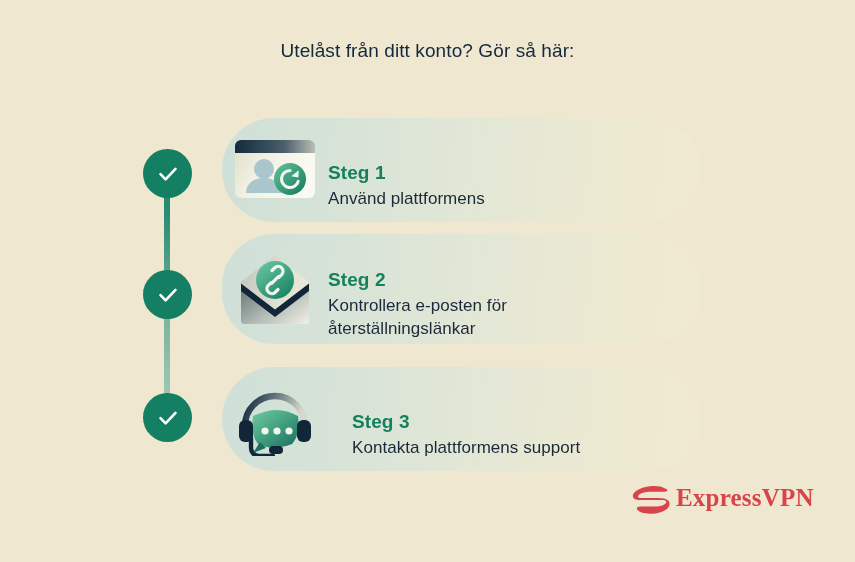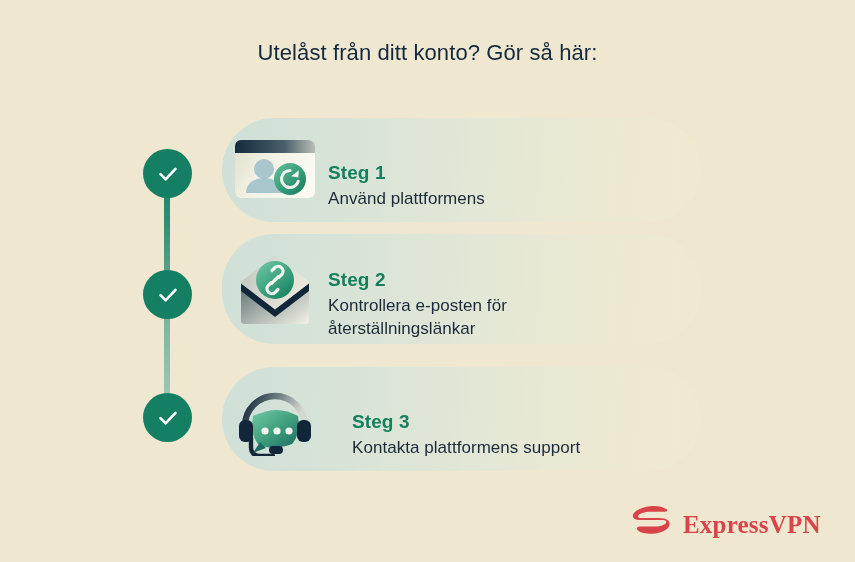--- a/index.html
+++ b/index.html
@@ -21,21 +21,21 @@
     background: #efe7cf;
   }
 
   
   .title {
     position: absolute;
     left: 0;
     top: 40px;
     width: 855px;
     text-align: center;
-    font-size: 22px;
+    font-size: 19px;
     font-weight: 400;
     letter-spacing: 0.1px;
     color: #13293d;
     white-space: nowrap;
   }
 
   
   .rail {
     position: absolute;
     left: 164px;
@@ -103,24 +103,23 @@
     font-weight: 400;
     line-height: 1.33;
     letter-spacing: 0.05px;
   }
   .step-desc .l2 { display: block; }
 
   
   .logo {
     position: absolute;
     left: 630px;
-    top: 505px;
-    display: flex;
-    align-items: center;
-    gap: 11px;
+    top: 485px;
+    display: flex;
+    gap: 4px;
   }
   .logo-mark { display: block; }
   .logo-word {
     font-family: "Liberation Serif", serif;
     font-size: 25px;
     font-weight: bold;
     color: #d8444a;
     letter-spacing: 0.2px;
     line-height: 1;
   }

